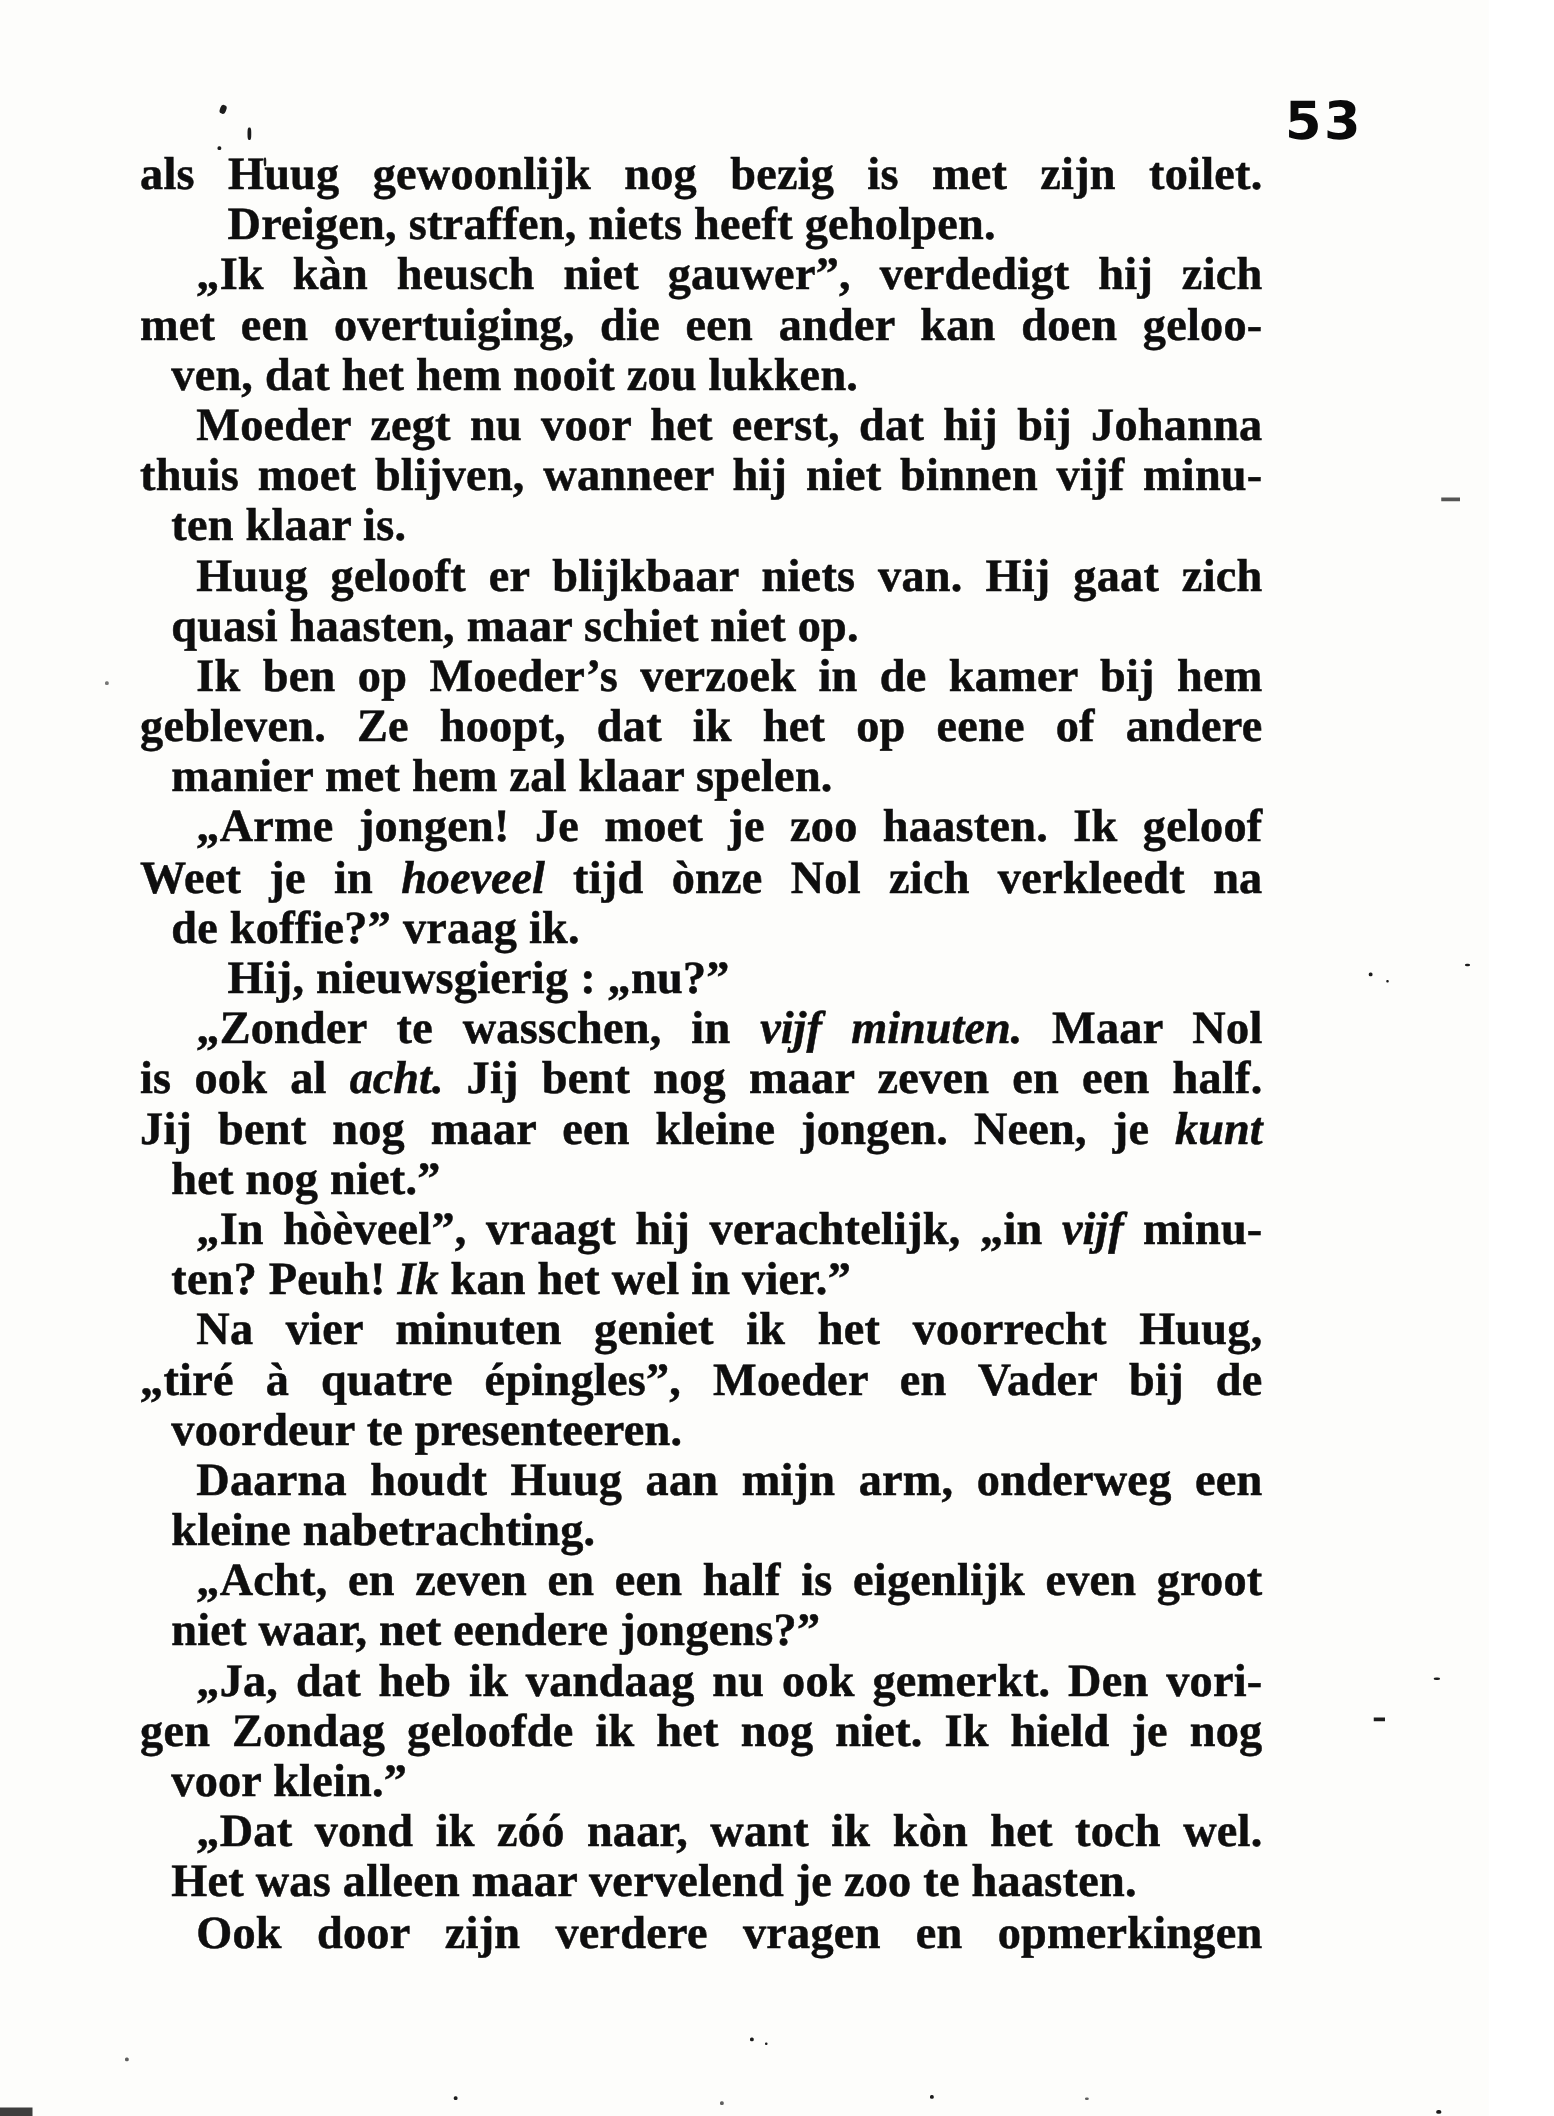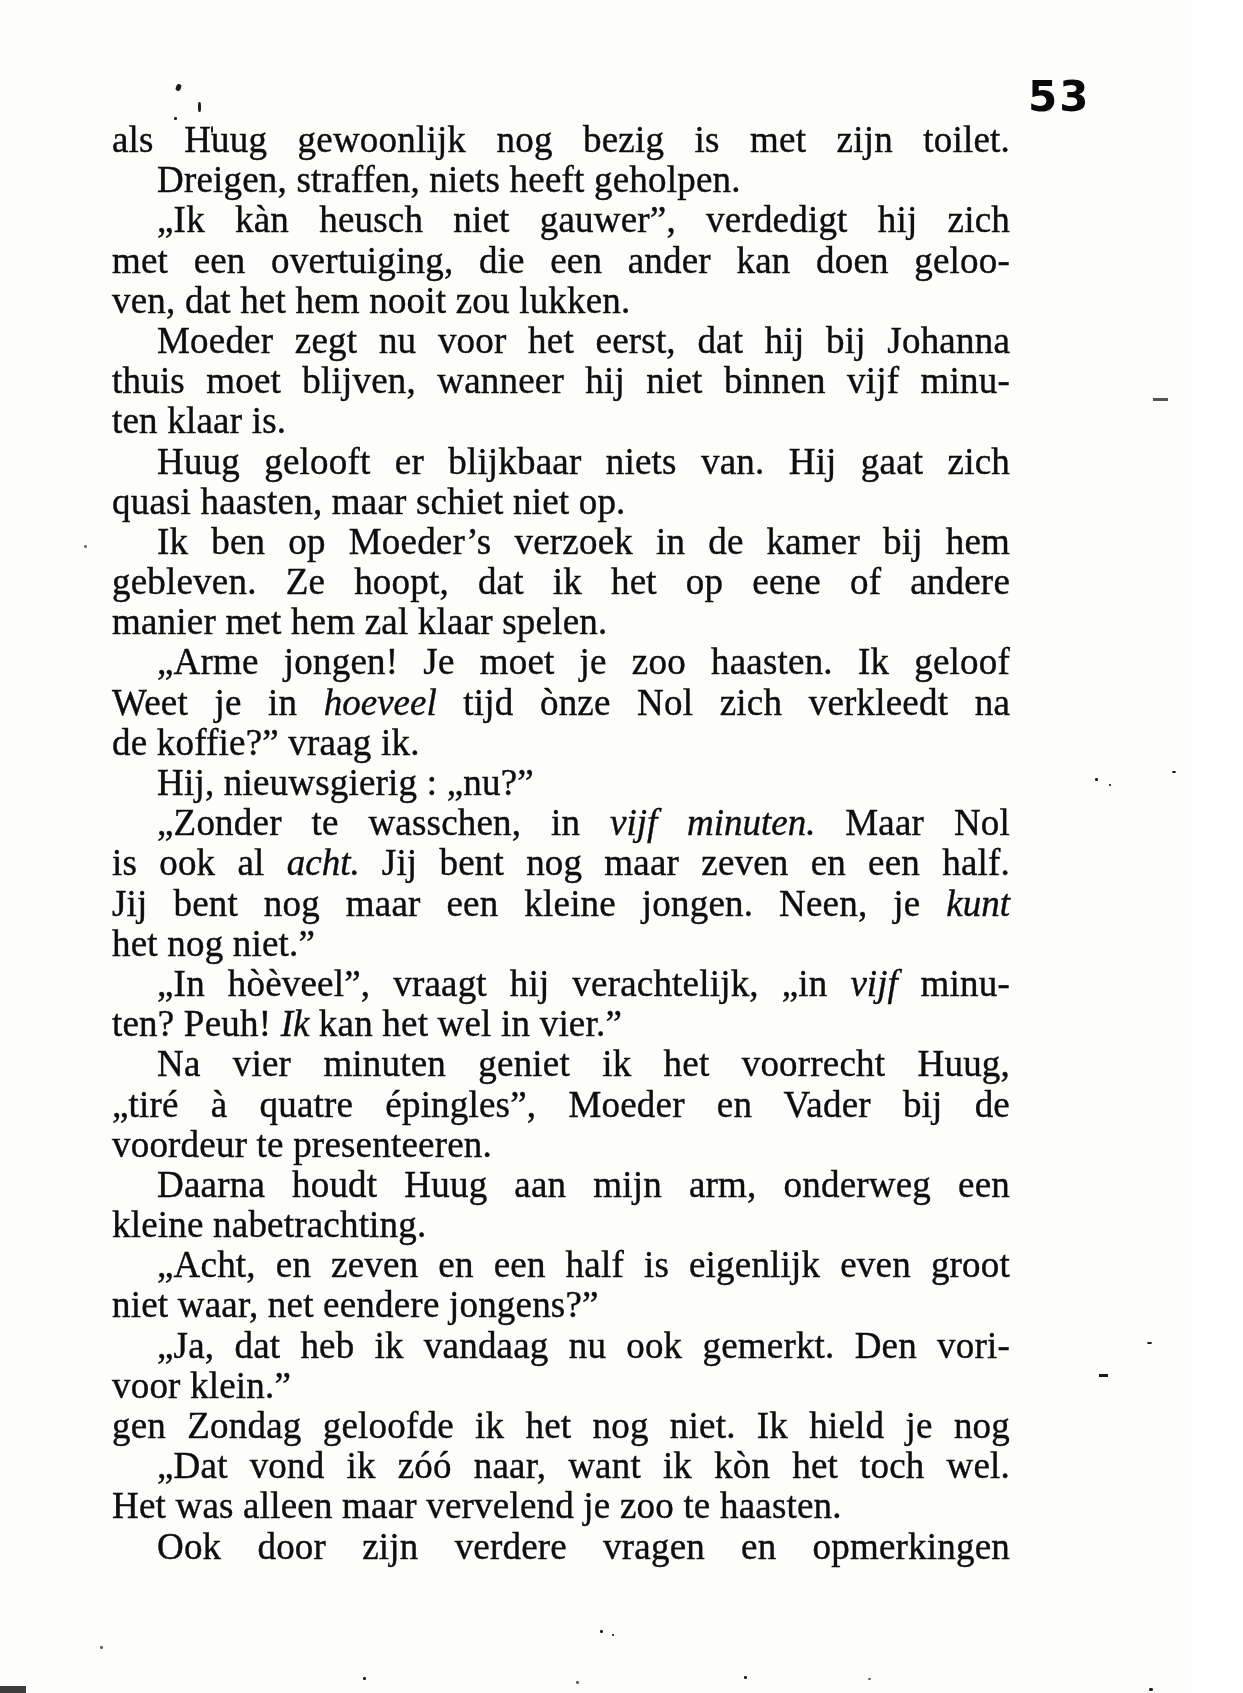--- a/index.html
+++ b/index.html
@@ -24,29 +24,30 @@
   }
   .text-block {
     position: absolute;
     left: 112px;
     top: 120px;
     width: 898px;
     font-size: 37px;
     line-height: 40.2px;
     -webkit-text-stroke: 0.4px currentColor;
     letter-spacing: 0.2px;
+    font-weight: bold;
   }
   .line {
     text-align: justify;
     text-align-last: justify;
     white-space: normal;
     height: 40.2px;
     overflow: visible;
   }
-  .line.endline { text-align-last: left; }
+  .line.endline { text-align-last: left; margin-left: 25px; }
   .line.ind { text-indent: 45px; }
   .line em { font-style: italic; letter-spacing: 0; }
   
   .speck {
     position: absolute;
     background: #1c1c1c;
     border-radius: 40%;
   }
 </style>
 </head>
@@ -81,22 +82,22 @@
       <div class="line ind"><span>„In hòèveel”, vraagt hij verachtelijk, „in </span><em>vijf</em><span> minu-</span></div>
       <div class="line endline"><span>ten? Peuh! </span><em>Ik</em><span> kan het wel in vier.”</span></div>
       <div class="line ind"><span>Na vier minuten geniet ik het voorrecht Huug,</span></div>
       <div class="line"><span>„tiré à quatre épingles”, Moeder en Vader bij de</span></div>
       <div class="line endline"><span>voordeur te presenteeren.</span></div>
       <div class="line ind"><span>Daarna houdt Huug aan mijn arm, onderweg een</span></div>
       <div class="line endline"><span>kleine nabetrachting.</span></div>
       <div class="line ind"><span>„Acht, en zeven en een half is eigenlijk even groot</span></div>
       <div class="line endline"><span>niet waar, net eendere jongens?”</span></div>
       <div class="line ind"><span>„Ja, dat heb ik vandaag nu ook gemerkt. Den vori-</span></div>
+      <div class="line"><span>gen Zondag geloofde ik het nog niet. Ik hield je nog</span></div>
       <div class="line endline"><span>voor klein.”</span></div>
-      <div class="line"><span>gen Zondag geloofde ik het nog niet. Ik hield je nog</span></div>
       <div class="line ind"><span>„Dat vond ik zóó naar, want ik kòn het toch wel.</span></div>
       <div class="line endline"><span>Het was alleen maar vervelend je zoo te haasten.</span></div>
       <div class="line ind"><span>Ook door zijn verdere vragen en opmerkingen</span></div>
     </div>
 
   <div class="speck" style="left:176px;top:84px;width:5px;height:7px;transform:rotate(20deg);"></div>
   <div class="speck" style="left:198px;top:102px;width:3px;height:10px;"></div>
   <div class="speck" style="left:174px;top:117px;width:3px;height:3px;"></div>
   <div class="speck" style="left:211px;top:126px;width:2px;height:7px;"></div>
   <div class="speck" style="left:1153px;top:398px;width:15px;height:3px;opacity:.75;border-radius:0;"></div>

